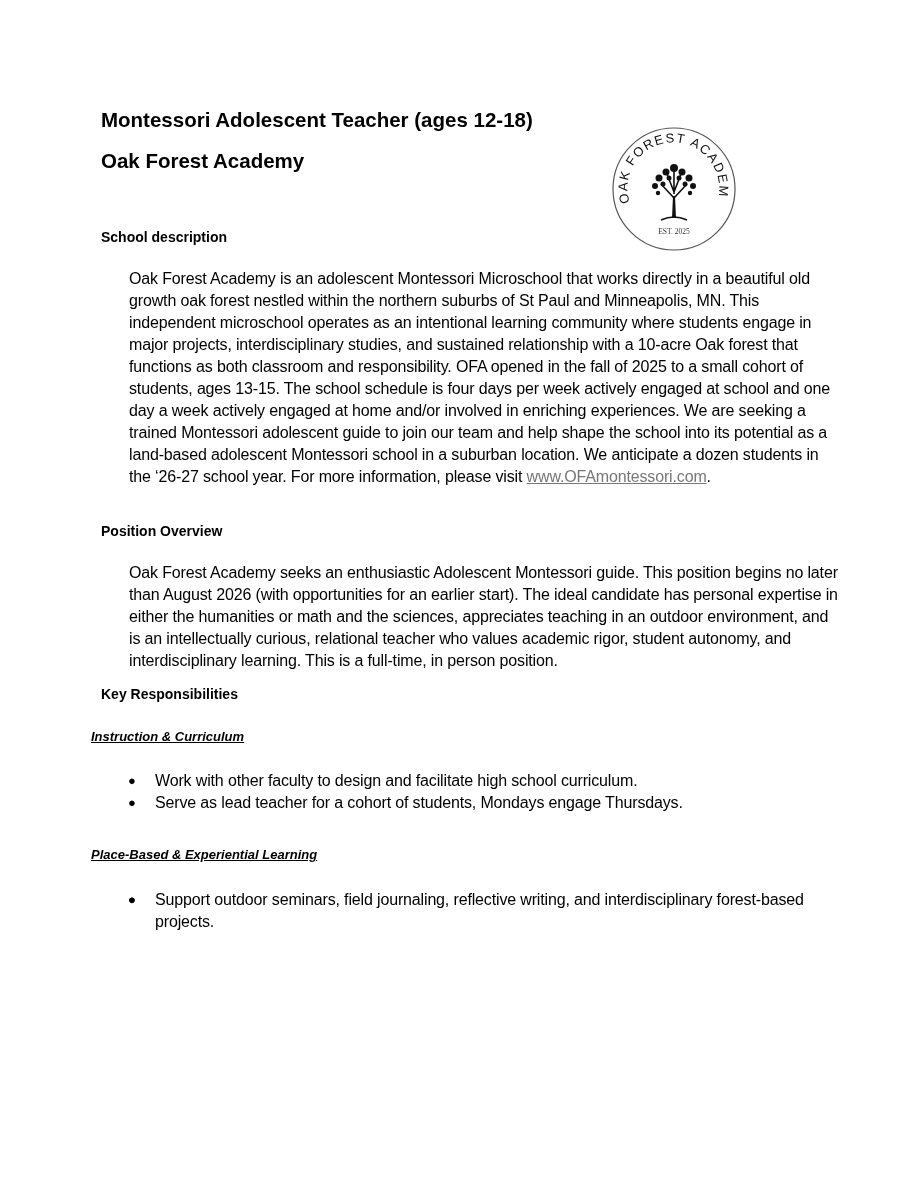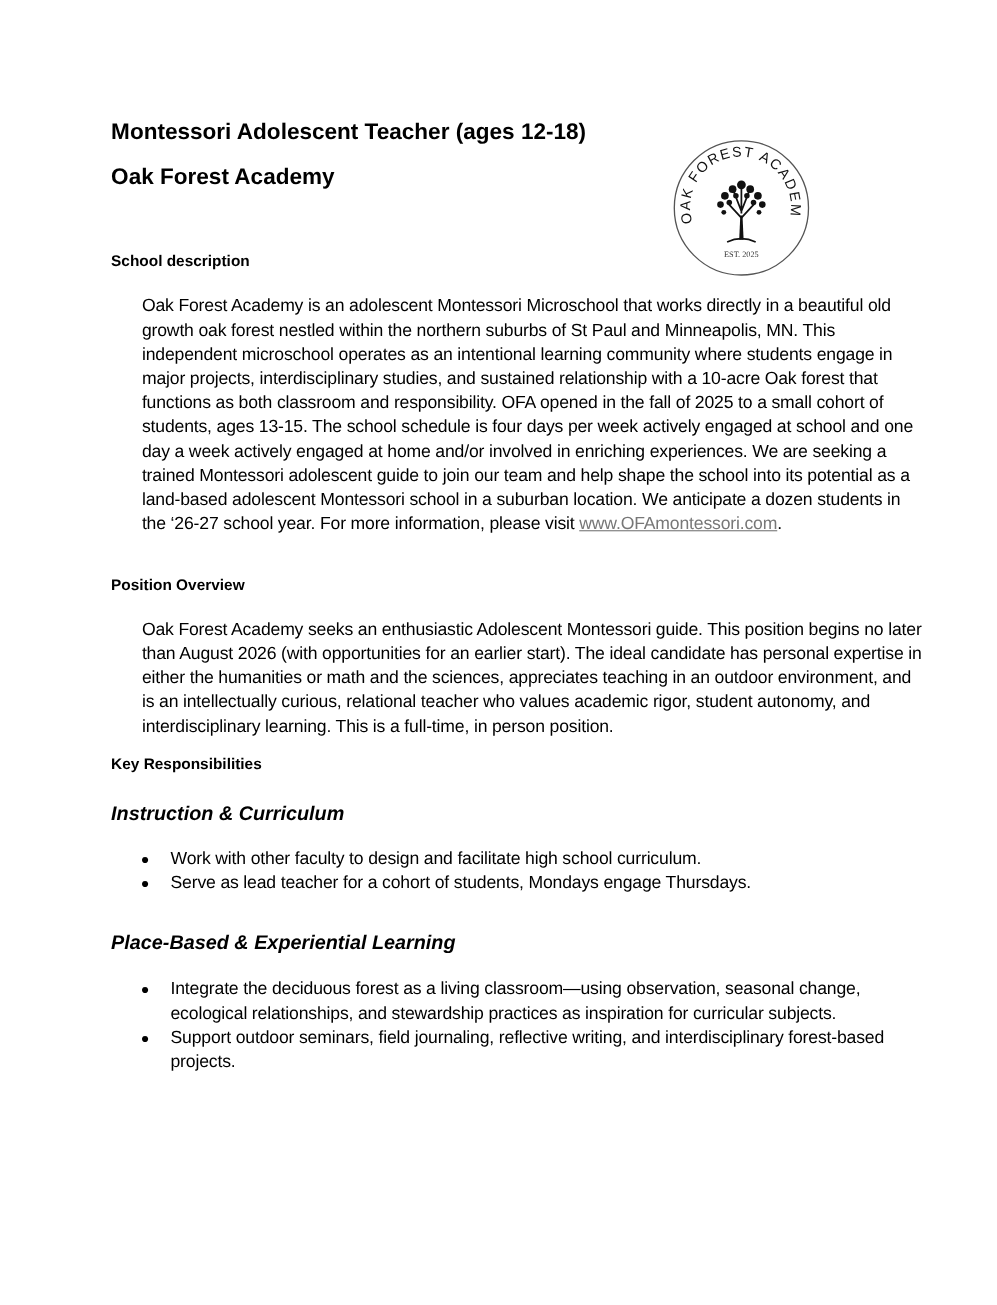--- a/index.html
+++ b/index.html
@@ -2,21 +2,21 @@
 <html><head>
 <meta charset="utf-8">
 <style>
   html, body { margin: 0; padding: 0; background: #ffffff; }
   body { width: 906px; height: 1186px; position: relative; overflow: hidden; font-family: "Liberation Sans", sans-serif; color: #000; }
   .page { position: absolute; left: 0; top: 0; width: 906px; height: 1186px; background: #fff; padding-left: 44px; }
   .abs { position: absolute; }
   .h-title { left: 101px; top: 108px; font-size: 20.5px; font-weight: bold; white-space: nowrap; }
   .h-school { left: 101px; top: 149px; font-size: 20.5px; font-weight: bold; white-space: nowrap; }
   .h2 { font-size: 14px; font-weight: bold; white-space: nowrap; left: 101px; }
-  .h3 { font-size: 18px; font-weight: bold; font-style: italic; white-space: nowrap; left: 101px; }
+  .h3 { font-size: 13px; font-weight: bold; font-style: italic; white-space: nowrap; left: 91px; text-decoration: underline; }
   .para { left: 101px; width: 712px; font-size: 16px; line-height: 22px; letter-spacing: -0.15px; margin-left: 28px; }
   .para a { color: #777; text-decoration: underline; }
   ul.bullets { position: absolute; left: 101px; width: 712px; margin: 0; padding: 0; list-style: none; font-size: 16px; line-height: 22px; letter-spacing: -0.15px; }
   ul.bullets li { position: relative; padding-left: 54px; }
   ul.bullets li .dot { position: absolute; left: 27px; top: 0; font-size: 13px; }
   .logo { left: 611px; top: 126px; width: 126px; height: 126px; }
 </style>
 </head>
 <body>
 
@@ -68,17 +68,17 @@
   <div class="abs h2" style="top:686px">Key Responsibilities</div>
 
   <div class="abs h3" style="top:729px">Instruction &amp; Curriculum</div>
   <ul class="bullets" style="top:770px">
     <li><span class="dot">●</span><span>Work with other faculty to design and facilitate high school curriculum.</span></li>
     <li><span class="dot">●</span><span>Serve as lead teacher for a cohort of students, Mondays engage Thursdays.</span></li>
   </ul>
 
   <div class="abs h3" style="top:847px">Place-Based &amp; Experiential Learning</div>
   <ul class="bullets" style="top:889px">
-    <li><span class="dot">●</span><span>Integrate the deciduous forest as a living classroom—using observation, seasonal change, ecological relationships, and stewardship practices as inspiration for curricular subjects.</span></li>
+    <li><span class="dot">●</span></li>
     <li><span class="dot">●</span><span>Support outdoor seminars, field journaling, reflective writing, and interdisciplinary forest-based projects.</span></li>
   </ul>
 
 </div>
 
 </body></html>

